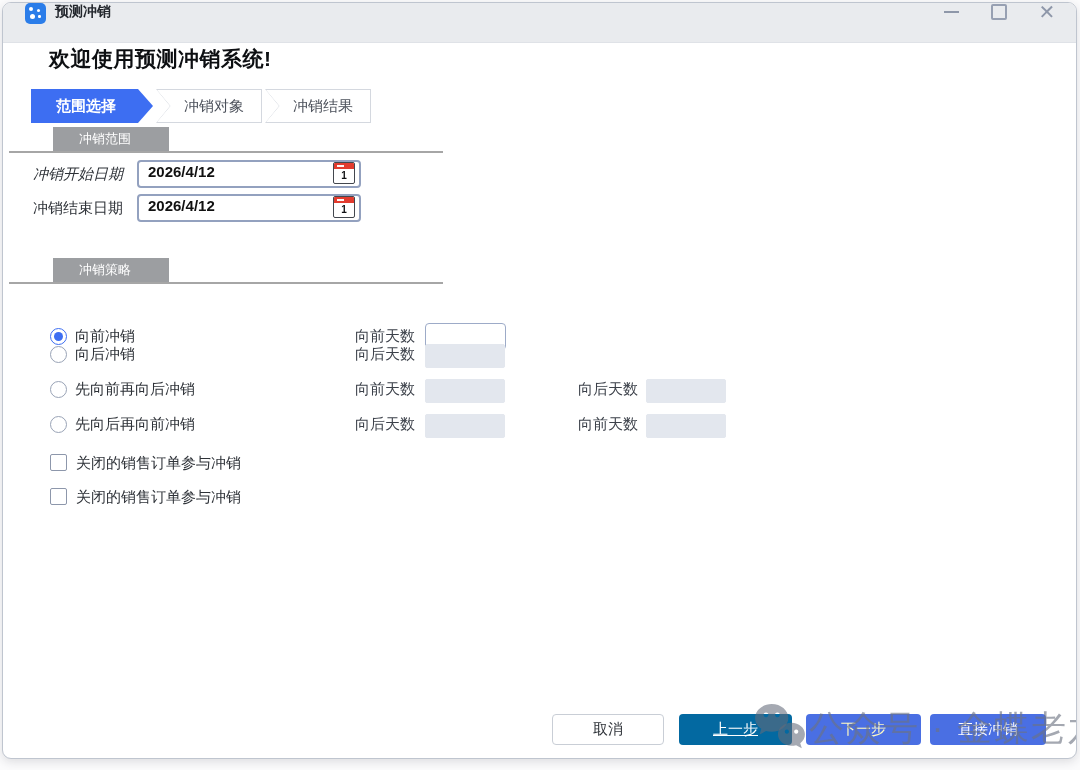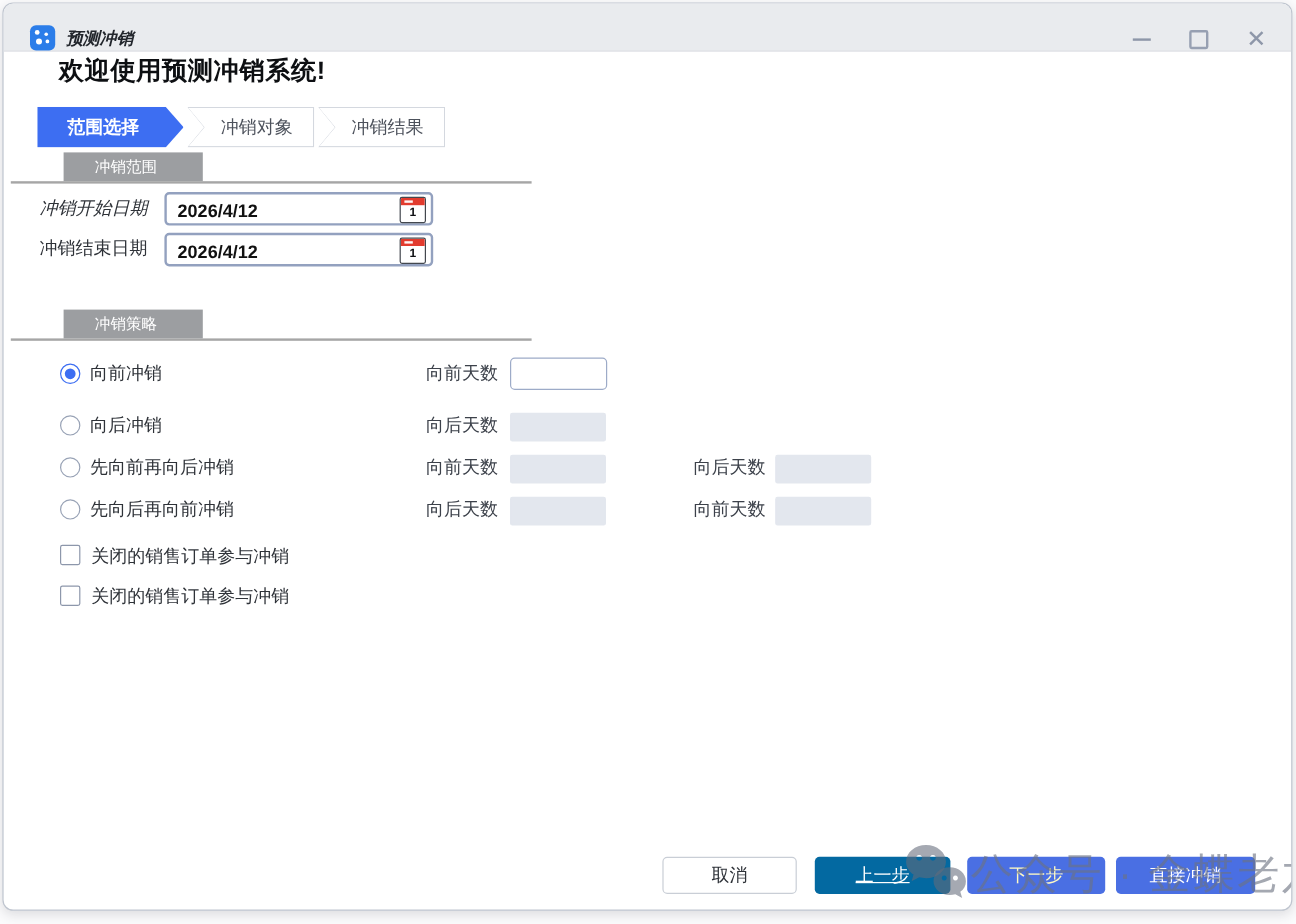--- a/index.html
+++ b/index.html
@@ -1,21 +1,21 @@
 <!DOCTYPE html>
 <html><head>
 <meta charset="utf-8">
 <style>
   html,body{margin:0;padding:0;width:1080px;height:770px;overflow:hidden;
     background:#fbfbfc;font-family:"Liberation Sans","DejaVu Sans",sans-serif;}
   .window{position:absolute;left:2px;top:2px;width:1073px;height:755px;background:#fff;
     border:1px solid #bfc5cf;border-radius:9px;box-shadow:0 3px 10px rgba(40,45,60,.14);overflow:hidden;}
   
   .titlebar{height:40px;background:#e9ebee;border-bottom:1px solid #dfe2e7;
-    display:flex;align-items:flex-end;padding:0 20px 0 22px;box-sizing:border-box;font-style:italic;}
+    display:flex;align-items:flex-start;padding:0 20px 0 22px;box-sizing:border-box;}
   .app-icon{width:21px;height:21px;border-radius:5px;background:#2b7de9;position:relative;flex:none;}
   .app-icon i{position:absolute;border-radius:50%;background:#fff;}
   .app-icon .d1{width:4px;height:4px;left:4px;top:4px;}
   .app-icon .d2{width:3px;height:3px;left:12px;top:6px;}
   .app-icon .d3{width:5px;height:5px;left:5px;top:11px;}
   .app-icon .d4{width:2.5px;height:2.5px;left:13px;top:12px;}
   .title-text{margin-left:9px;font-size:14px;font-weight:700;color:#22262c;}
   .win-controls{margin-left:auto;display:flex;align-items:center;gap:30px;}
   .ctrl{cursor:pointer;display:flex;align-items:center;justify-content:center;width:18px;height:18px;}
   .ctrl-min span{width:15px;height:2px;background:#8e97a9;display:block;}
@@ -35,21 +35,21 @@
     display:flex;align-items:center;justify-content:center;font-size:15px;color:#4c515b;padding-left:10px;box-sizing:border-box;}
   
   .section{position:absolute;left:6px;width:390px;height:24px;border-bottom:2px solid #a6a6a6;box-sizing:content-box;padding-left:44px;}
   .section .stab{width:116px;height:24px;background:#9c9ea1;color:#fff;font-size:13px;
     line-height:24px;padding-left:26px;box-sizing:border-box;}
   .section.scope{top:124px;}
   .section.strategy{top:255px;}
   
   .date-label{position:absolute;left:30px;font-size:15px;color:#2e3238;line-height:28px;}
   .date-box{position:absolute;left:134px;width:224px;height:28px;border:2px solid #93a1bf;border-radius:4px;
-    background:#fff;box-sizing:border-box;display:flex;align-items:flex-end;padding:0 4px 0 7px;}
+    background:#fff;box-sizing:border-box;display:flex;align-items:flex-start;padding:0 4px 0 7px;}
   .date-box input{border:none;outline:none;flex:1;min-width:0;font-size:15px;font-weight:700;color:#111;
     font-family:"Liberation Sans","DejaVu Sans",sans-serif;background:transparent;}
   .cal{width:20px;height:20px;border:1px solid #43474e;border-radius:2px;background:#fff;
     position:relative;overflow:hidden;flex:none;cursor:pointer;}
   .cal .bar{position:absolute;top:0;left:0;right:0;height:6px;background:#e23b2e;}
   .cal .dash{position:absolute;top:2px;left:3px;width:7px;height:2px;background:#fff;opacity:.95;}
   .cal .num{position:absolute;top:6px;left:0;right:0;text-align:center;font-size:10px;font-weight:700;color:#101114;line-height:13px;}
   
   .opt-row{position:absolute;left:0;width:100%;height:28px;}
   .radio{position:absolute;left:47px;top:3px;width:17px;height:17px;border-radius:50%;
@@ -138,21 +138,21 @@
       <div class="bar"></div>
         <div class="dash"></div>
         <div class="num">1</div>
     </div>
   </div>
 
   <div class="section strategy">
     <div class="stab">冲销策略</div>
   </div>
 
-  <div class="opt-row" style="top:297px;">
+  <div class="opt-row" style="top:322px;">
     <span class="radio selected"></span>
     <span class="opt-label">向前冲销</span>
     <span class="day-label c1">向前天数</span>
     <input class="day-input c1 on" value="" style="">
   </div>
 
   <div class="opt-row" style="top:340px;">
     <span class="radio"></span>
     <span class="opt-label">向后冲销</span>
     <span class="day-label c1">向后天数</span>

